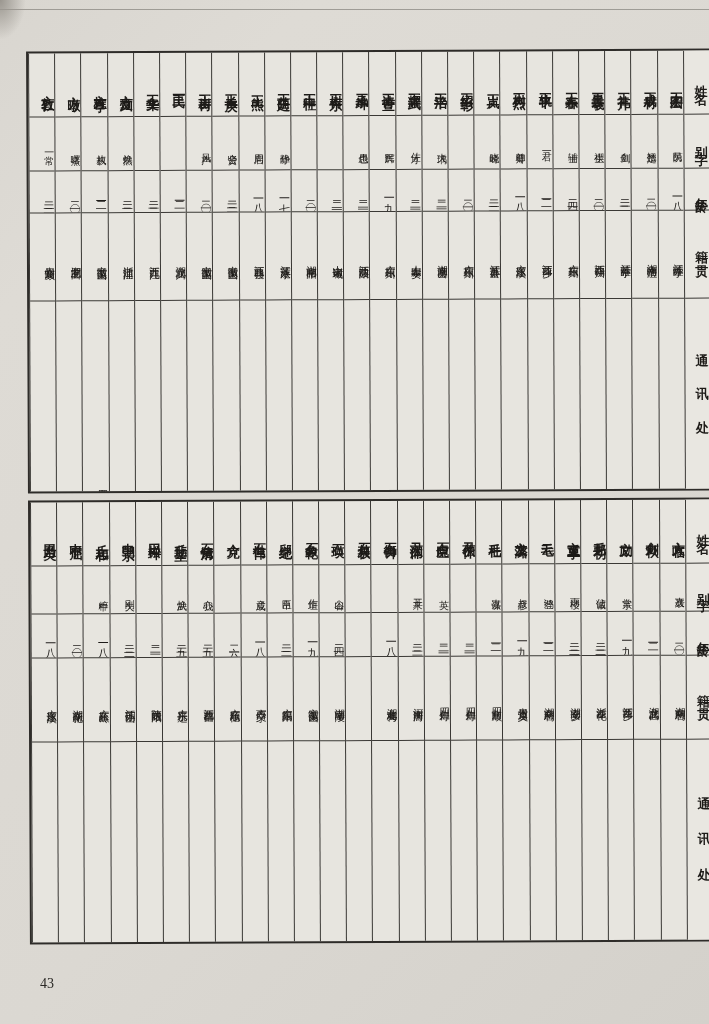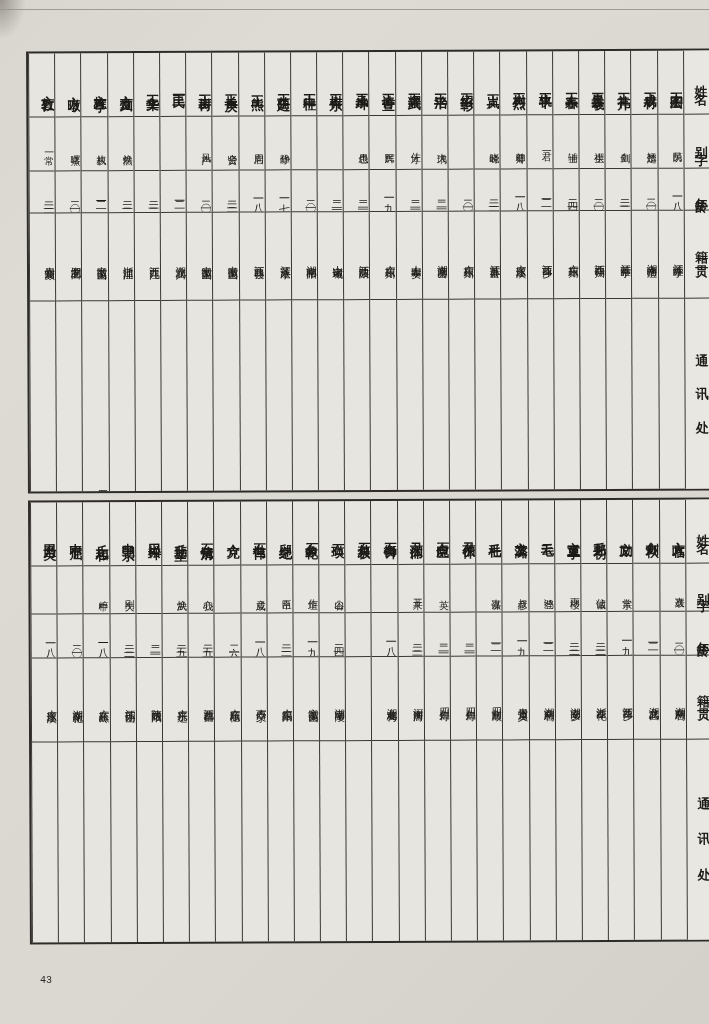--- a/index.html
+++ b/index.html
@@ -75,23 +75,23 @@
   .s1 .h-zi{height:54px;letter-spacing:6px;}
   .s1 .h-age{height:42px;letter-spacing:2px;}
   .s1 .h-ji{height:88px;letter-spacing:14px;}
   .s1 .h-addr{height:190px;letter-spacing:34px;}
   .s2 .h-name{height:64px;letter-spacing:8px;}
   .s2 .h-zi{height:48px;letter-spacing:5px;}
   .s2 .h-age{height:44px;letter-spacing:2px;}
   .s2 .h-ji{height:84px;letter-spacing:13px;}
   .s2 .h-addr{height:200px;letter-spacing:36px;}
   .page-number{
-    position:absolute;left:40px;bottom:38px;
-    font-size:10px;color:#2a2825;
-    font-family:Liberation Mono, monospace;
+    position:absolute;left:40px;bottom:32px;
+    font-size:14px;color:#2a2825;
+    font-family:Liberation Serif, serif;
   }
 </style>
 </head>
 <body>
 
 <div class="page">
   <div class="scan-topline"></div>
   <div class="scan-corner"></div>
 
   <div class="tables">

